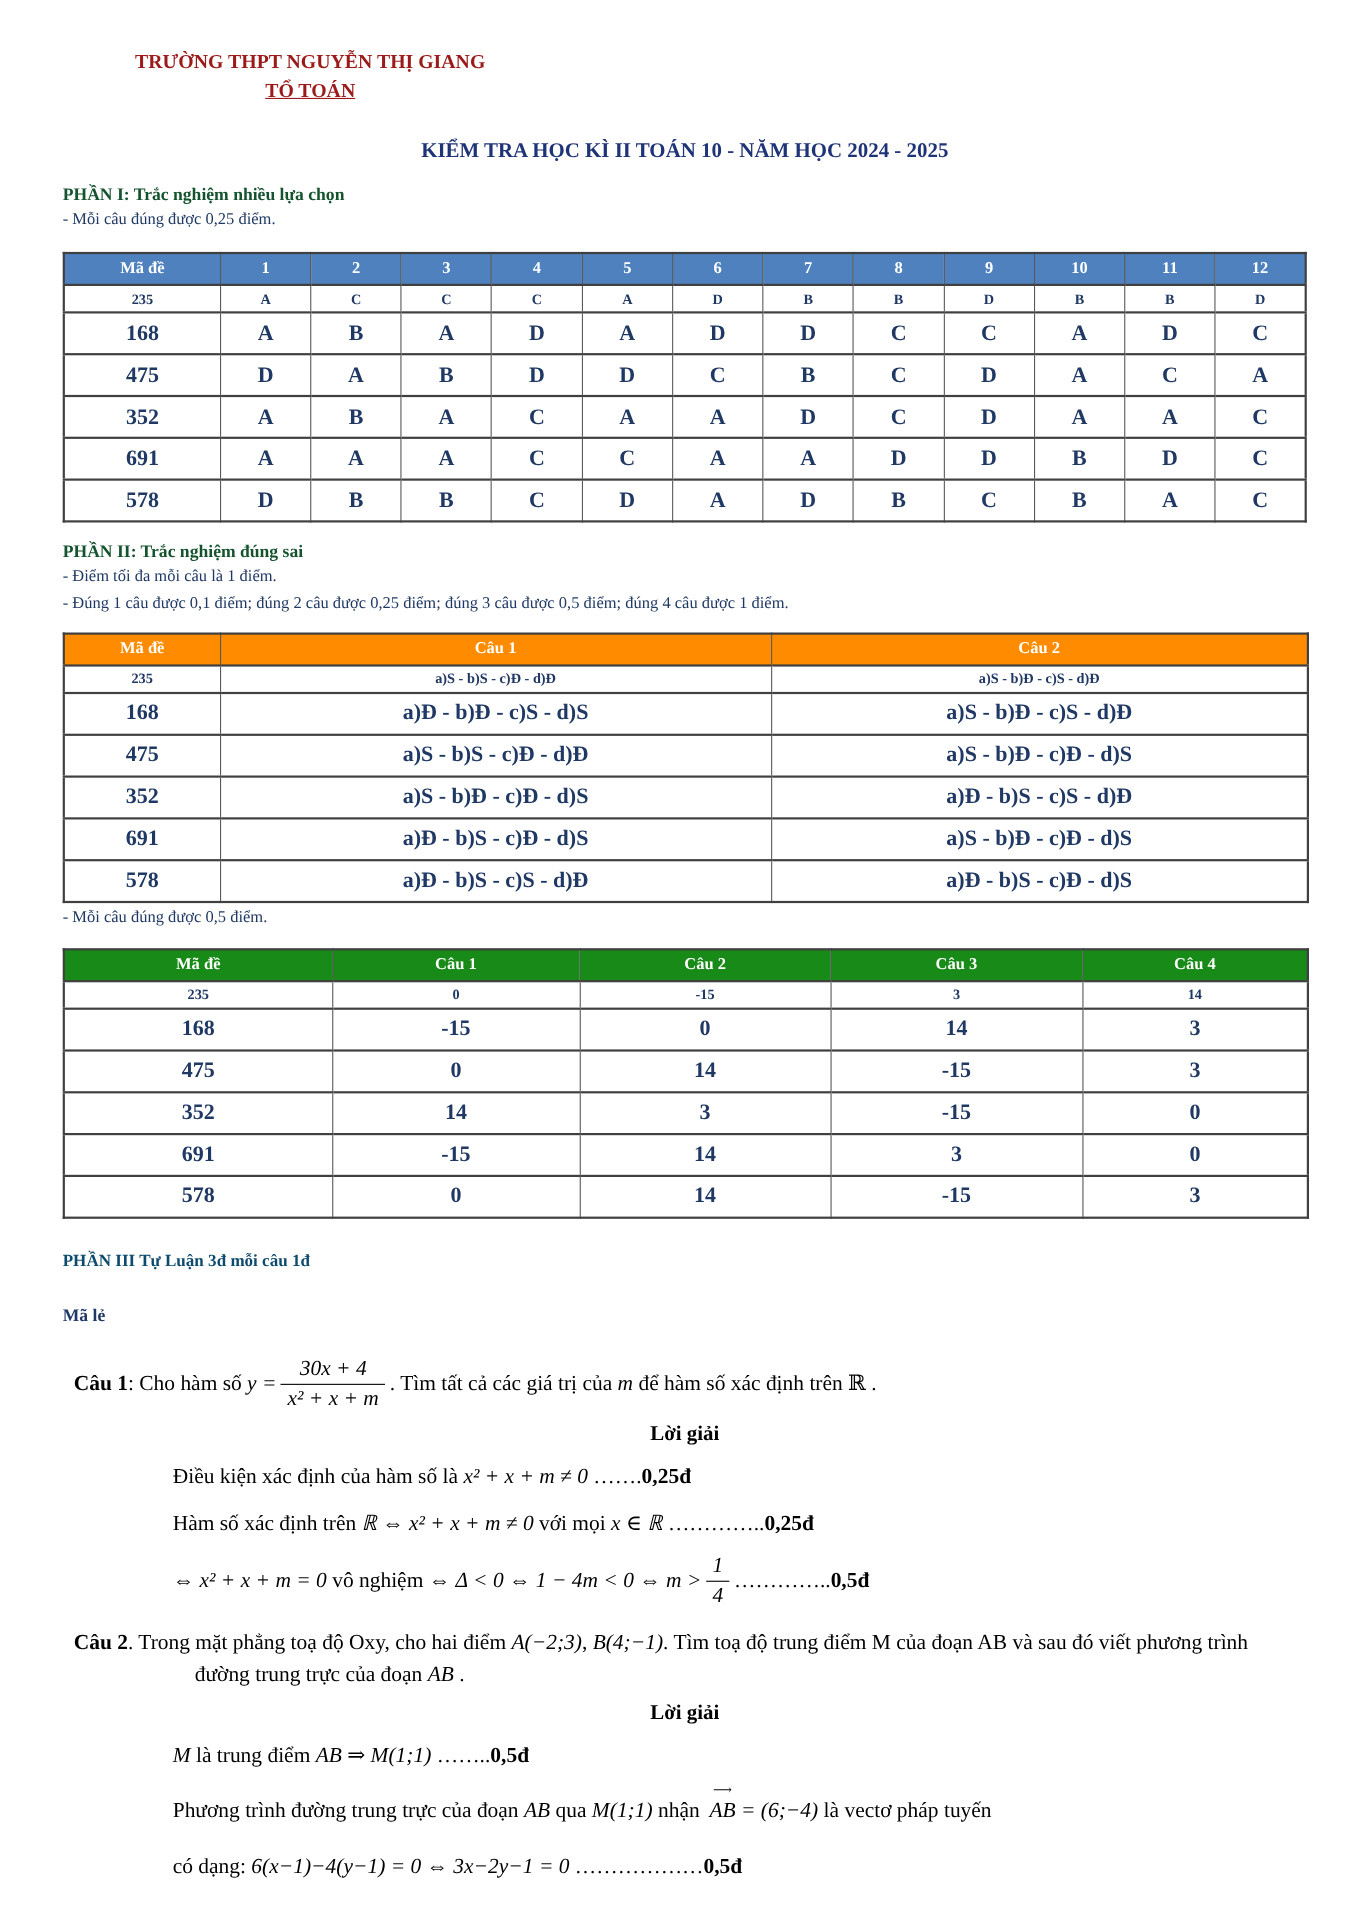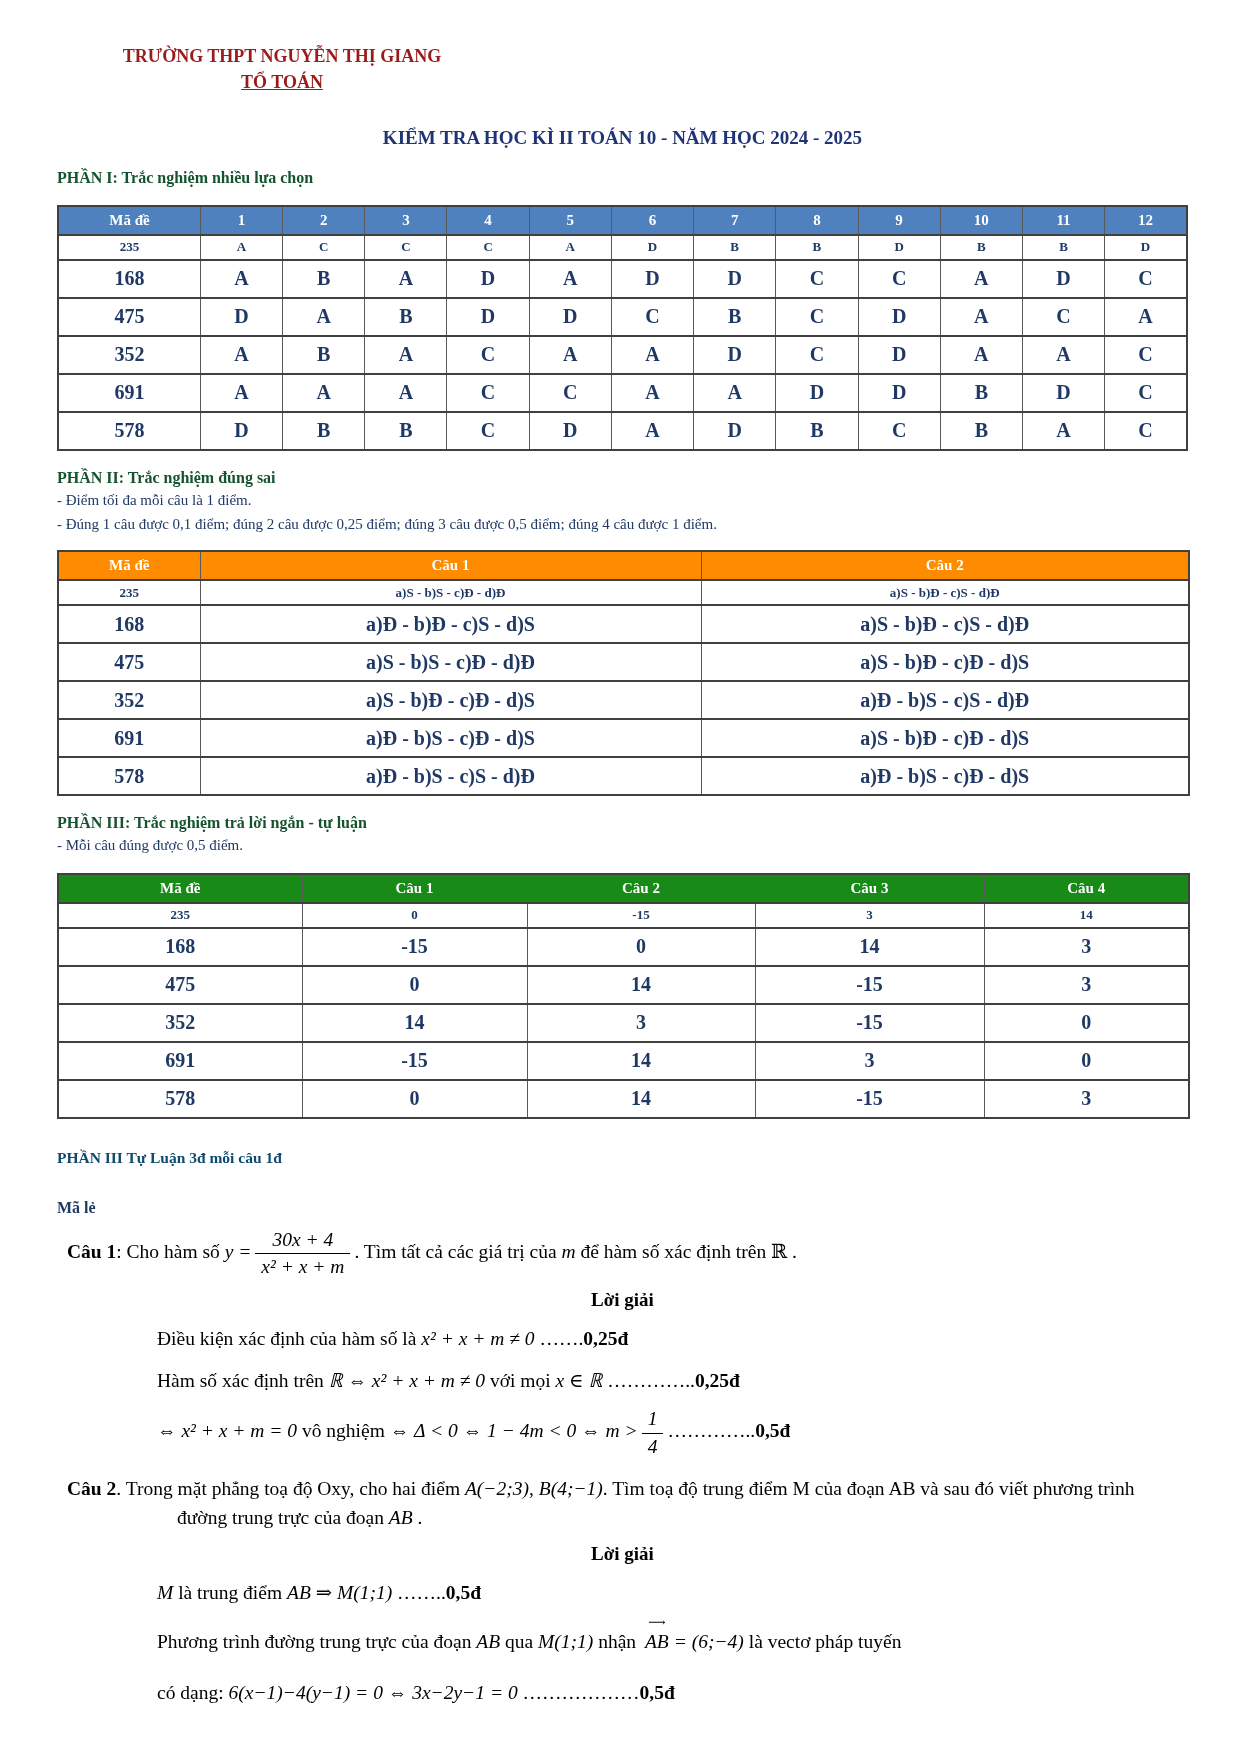--- a/index.html
+++ b/index.html
@@ -27,21 +27,21 @@
   table{border:2px solid #404040;}
   .t1 thead th{background:#4e81bd;}
   .t2 thead th{background:#ff8c00;}
   .t3 thead th{background:#178a17;}
   tr.row-small td{font-size:13px;height:23px;font-weight:bold;color:#1f3864;}
   tr.row-big td{font-size:20px;height:36px;font-weight:bold;color:#1f3864;border-top:2px solid #404040;}
 
   
   .essay-heading{color:#0c4a6e;font-weight:bold;font-size:15.5px;margin-top:30px;}
   .ma-le{color:#1f3864;font-weight:bold;font-size:16px;margin-top:32px;}
-  .para{font-size:19.5px;margin-top:12px;margin-left:10px;line-height:1.5;}
+  .para{font-size:19.5px;margin-top:28px;margin-left:10px;line-height:1.5;}
   .para2{padding-left:110px;text-indent:-110px;margin-top:16px;}
   .qlabel{font-weight:bold;}
   .math{font-style:italic;}
   .loigiai{text-align:center;font-weight:bold;font-size:19px;margin-top:10px;}
   .sol{font-size:19.5px;margin-left:100px;margin-top:13px;line-height:1.5;}
   .score{font-weight:bold;}
   .frac{display:inline-block;vertical-align:middle;text-align:center;margin:0 4px;line-height:1.15;}
   .frac .fnum{display:block;padding:0 6px 2px;border-bottom:1.5px solid #000;}
   .frac .fden{display:block;padding:2px 6px 0;}
   .vec{position:relative;display:inline-block;font-style:italic;margin-left:4px;}
@@ -55,20 +55,21 @@
   <div class="school-block">
     <div class="school-name">TRƯỜNG THPT NGUYỄN THỊ GIANG</div>
     <div class="dept">TỔ TOÁN</div>
   </div>
 
   <div class="title-block">
     <div>KIỂM TRA HỌC KÌ II TOÁN 10 - NĂM HỌC 2024 - 2025</div>
   </div>
 
   <div class="sec-heading">PHẦN I: Trắc nghiệm nhiều lựa chọn</div>
+  <div class="sec-note">- Mỗi câu đúng được 0,25 điểm.</div>
 
   <table class="t1">
     <colgroup>
         <col style="width:142px">
         <col span="12" style="width:82px">
       </colgroup>
     <thead>
       <tr>
         <th>Mã đề</th>
         <th>1</th>
@@ -223,21 +224,20 @@
           <td>a)S - b)Đ - c)Đ - d)S</td>
         </tr>
       <tr class="row-big">
           <td>578</td>
           <td>a)Đ - b)S - c)S - d)Đ</td>
           <td>a)Đ - b)S - c)Đ - d)S</td>
         </tr>
     </tbody>
   </table>
 
-  <div class="sec-heading">PHẦN III: Trắc nghiệm trả lời ngắn - tự luận</div>
   <div class="sec-note">- Mỗi câu đúng được 0,5 điểm.</div>
 
   <table class="t3">
     <colgroup>
         <col style="width:244px">
         <col style="width:225px">
         <col style="width:228px">
         <col style="width:229px">
         <col style="width:205px">
       </colgroup>

